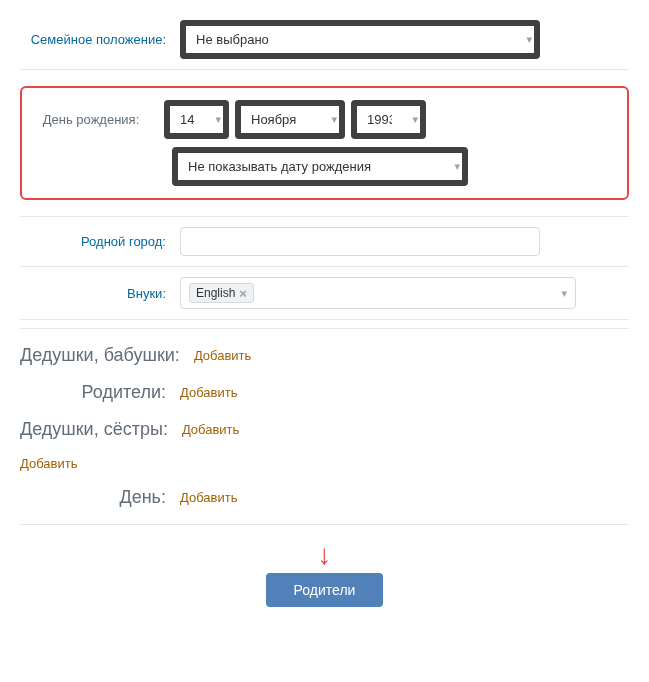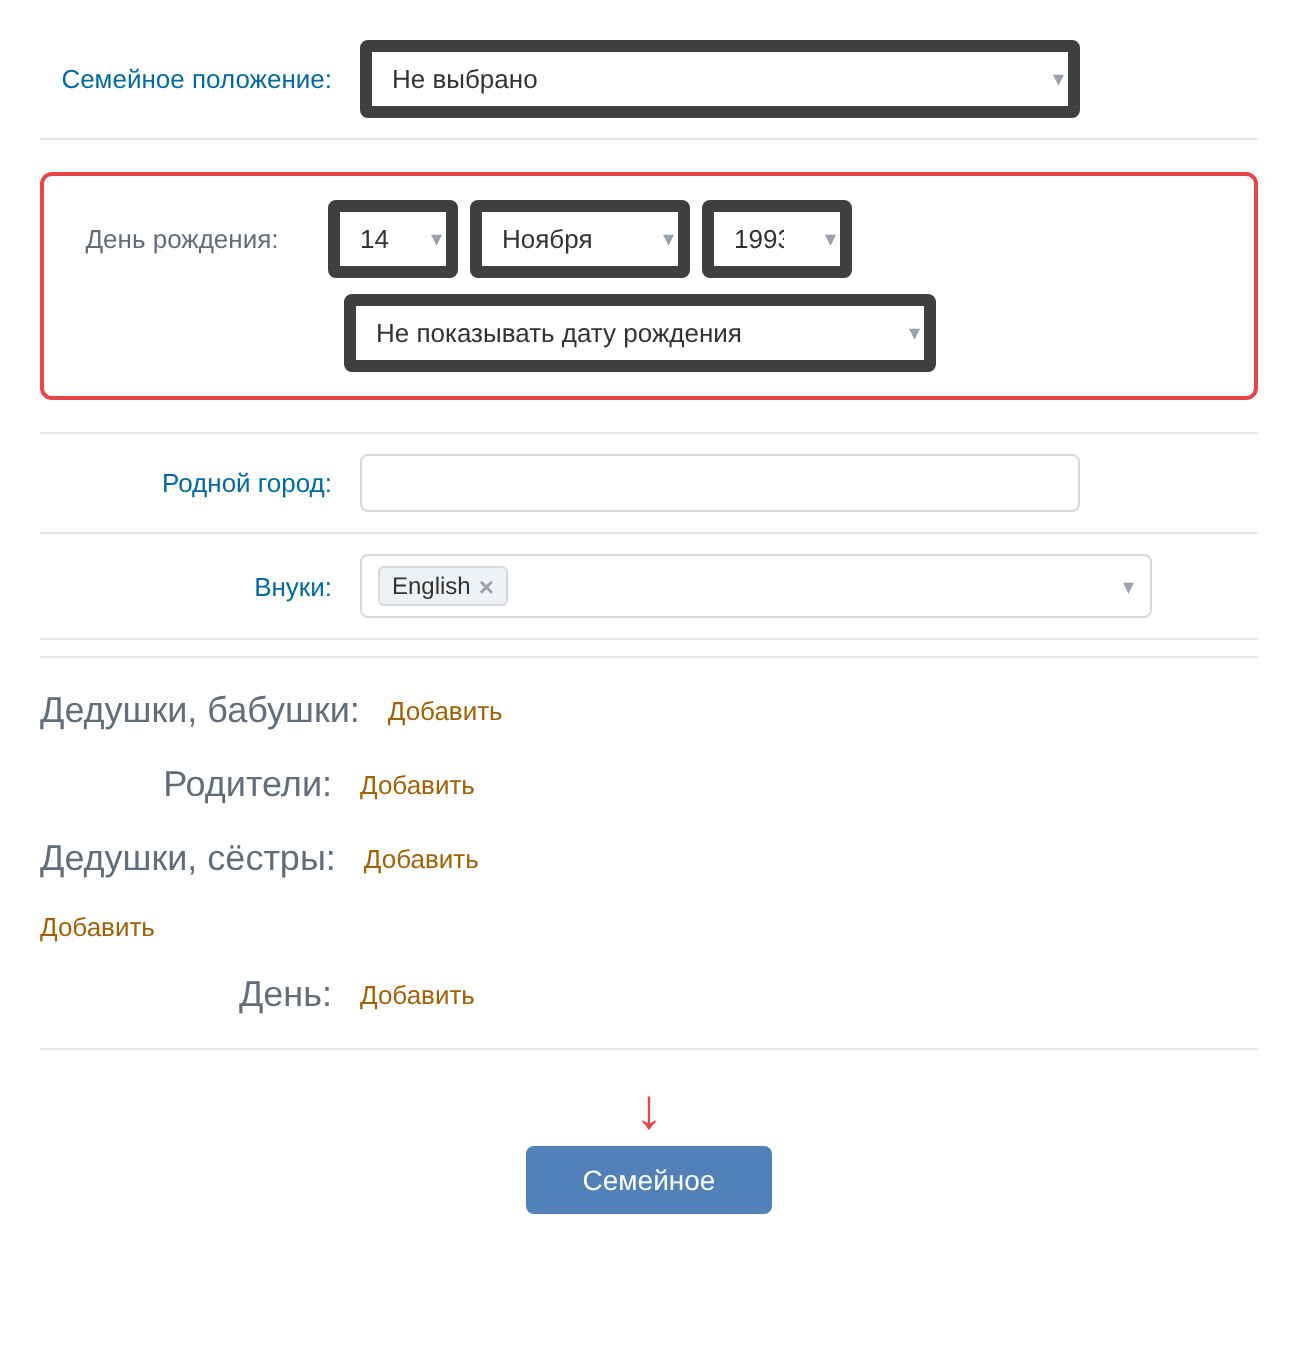--- a/index.html
+++ b/index.html
@@ -375,17 +375,17 @@
   </div>
 
   <div class="relative-row">
     <div class="relative-label">День:</div>
     <a class="add-link">Добавить</a>
   </div>
 
   <div class="save-section">
     <div class="arrow-container">
       <div class="arrow-down">↓</div>
-      <button class="save-button">Семейное</button>
+      <button class="save-button">Родители</button>
     </div>
   </div>
 
 </div>
 
 </body></html>

